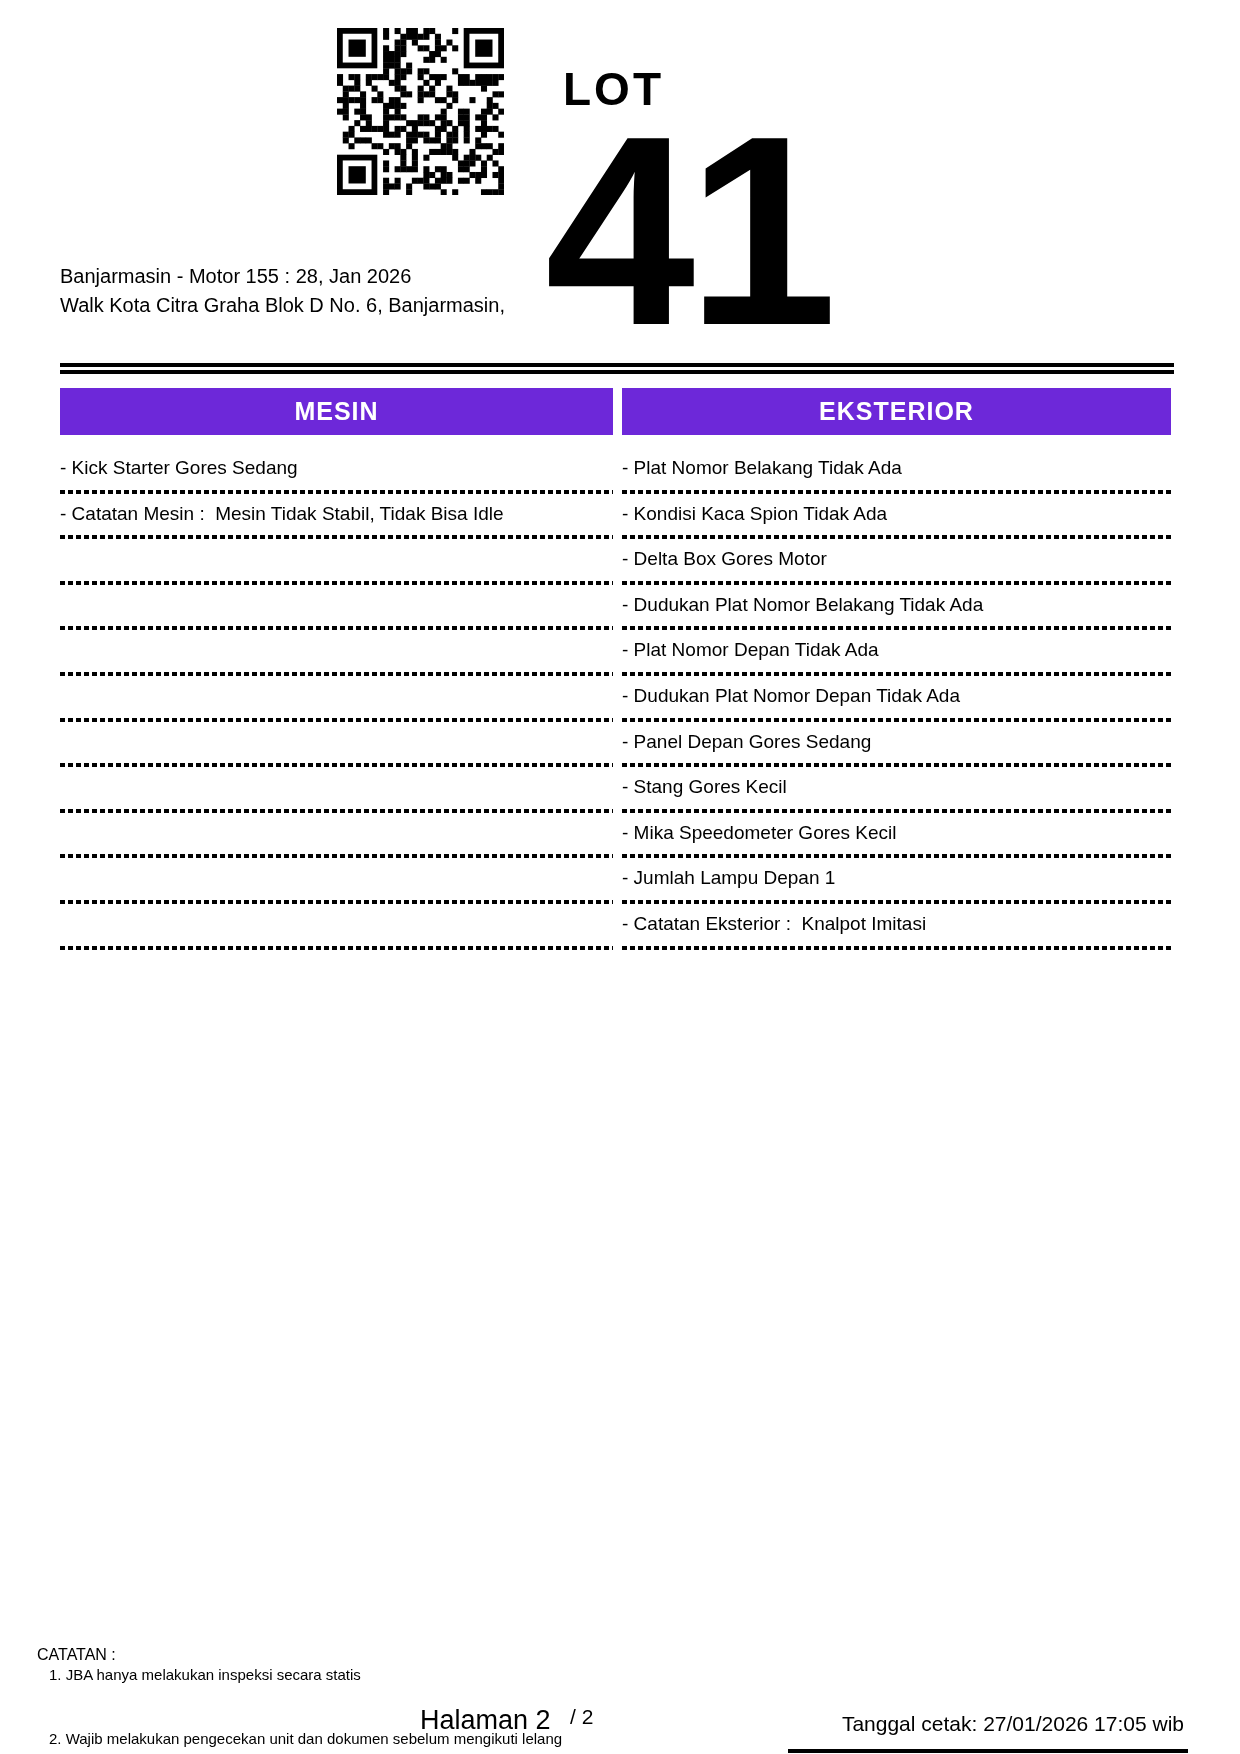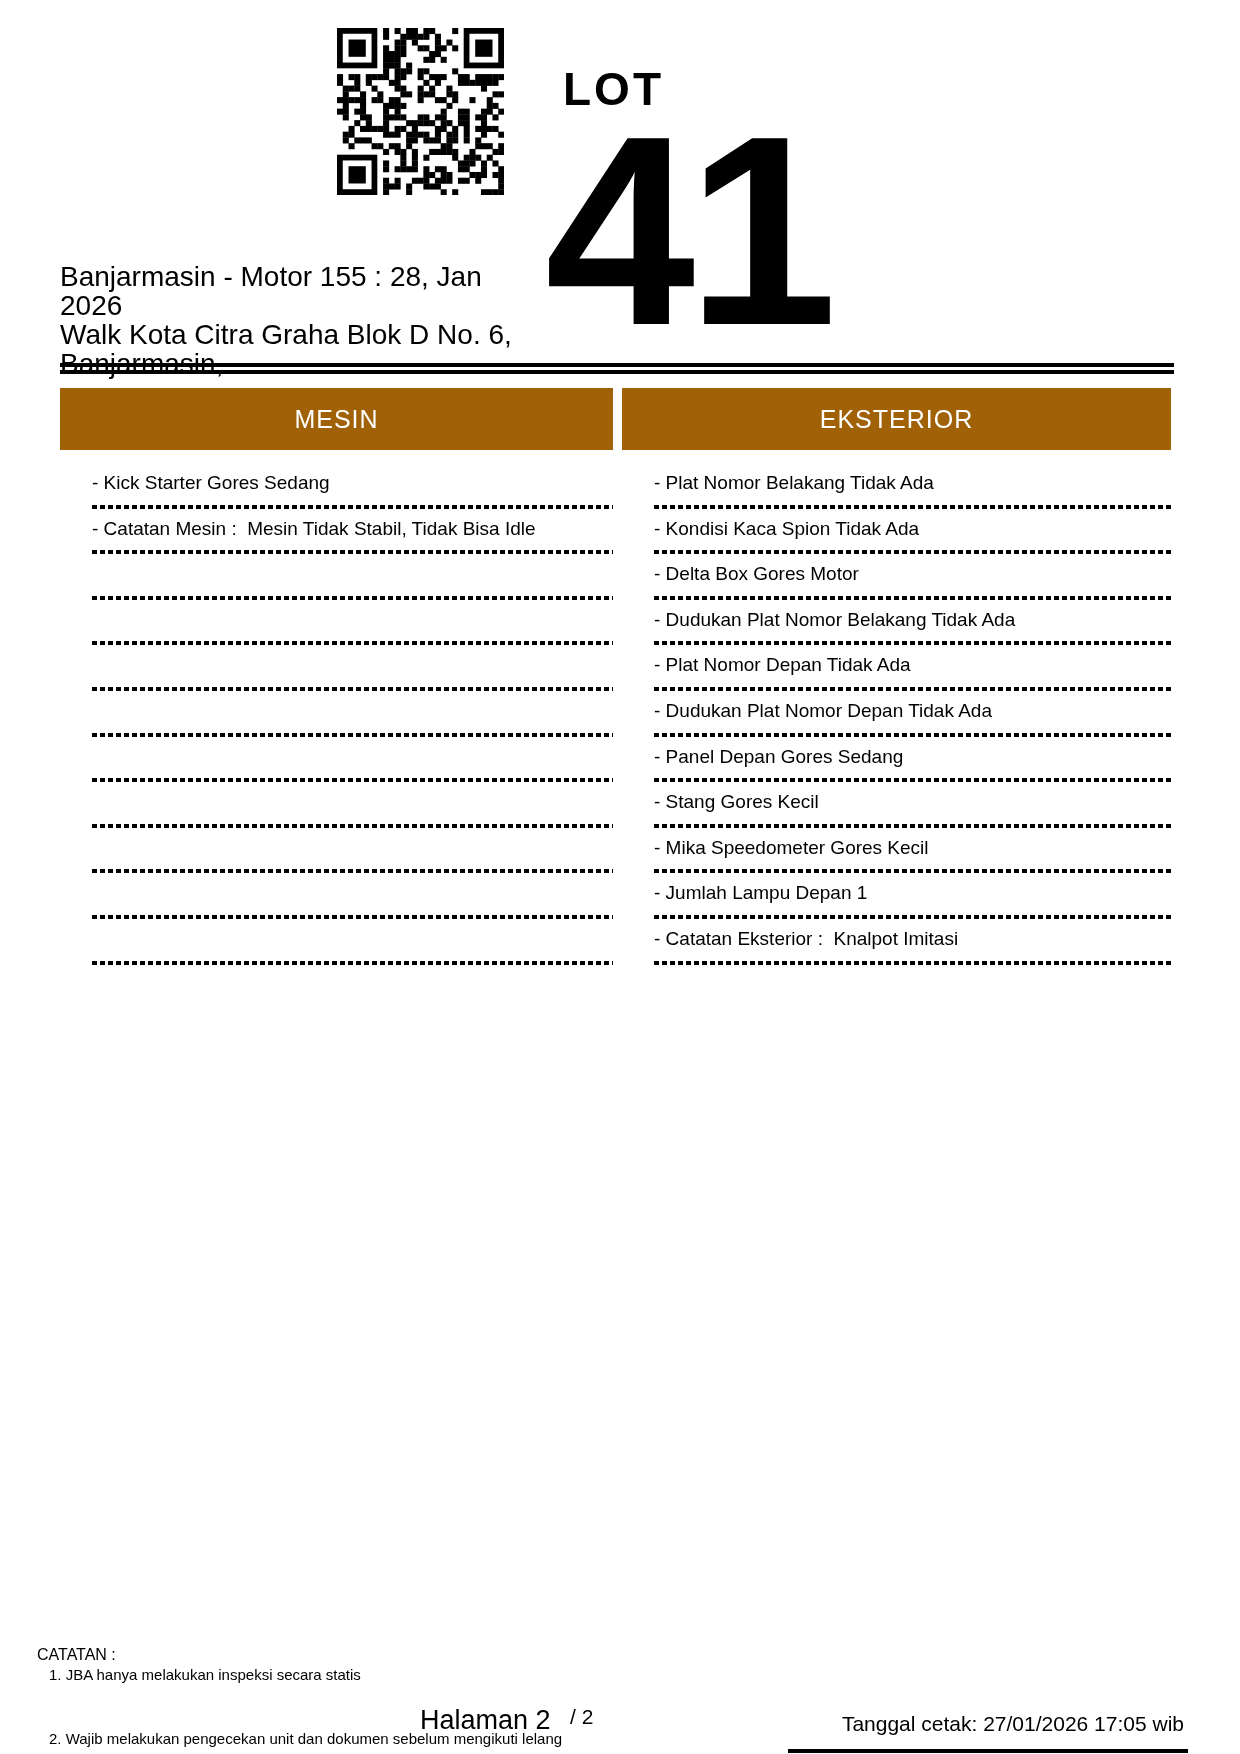--- a/index.html
+++ b/index.html
@@ -10,33 +10,33 @@
     background:#fff;
     color:#000;
     font-family:"Liberation Sans","DejaVu Sans",sans-serif;
     overflow:hidden;
   }
   .abs{position:absolute;}
   
   .qr{left:337px;top:28px;width:167px;height:167px;}
   .lot-label{left:563px;top:66px;font-size:46px;font-weight:bold;letter-spacing:3px;line-height:1;text-align:center;}
   .lot-number{left:545px;top:96px;font-size:270px;font-weight:bold;line-height:1;letter-spacing:-8px;text-align:right;}
-  .event-block{left:60px;top:262px;width:470px;font-size:28px;line-height:29px;}
+  .event-block{left:60px;top:262px;width:470px;font-size:20px;line-height:29px;}
   .double-rule{left:60px;top:363px;width:1114px;height:11px;border-top:4px solid #000;border-bottom:4px solid #000;box-sizing:border-box;}
   
   .col{top:388px;}
   .col-left{left:60px;width:553px;}
   .col-right{left:622px;width:549px;}
   .col-header{
-    height:62px;background:#a16207;color:#fff;
+    height:47px;background:#6d28d9;color:#fff;
     display:flex;align-items:center;justify-content:center;
-    font-size:25px;font-weight:normal;letter-spacing:1px;
+    font-size:25px;font-weight:bold;letter-spacing:1px;
     margin-bottom:14px;
   }
-  .row{position:relative;height:45.6px;margin-left:32px;}
+  .row{position:relative;height:45.6px;}
   .row-text{padding-top:8px;font-size:19px;line-height:22px;white-space:pre-wrap;}
   .dotted{
     position:absolute;left:0;right:0;bottom:1px;height:4px;
     background:repeating-linear-gradient(90deg,#000 0 5px,transparent 5px 8px);
   }
   
   .notes-title{left:37px;top:1646px;font-size:16px;}
   .note-1{left:49px;top:1666px;font-size:15px;}
   .note-2{left:49px;top:1686px;font-size:15px;margin-top:44px;}
   .page-label{left:420px;top:1705px;font-size:27px;}

